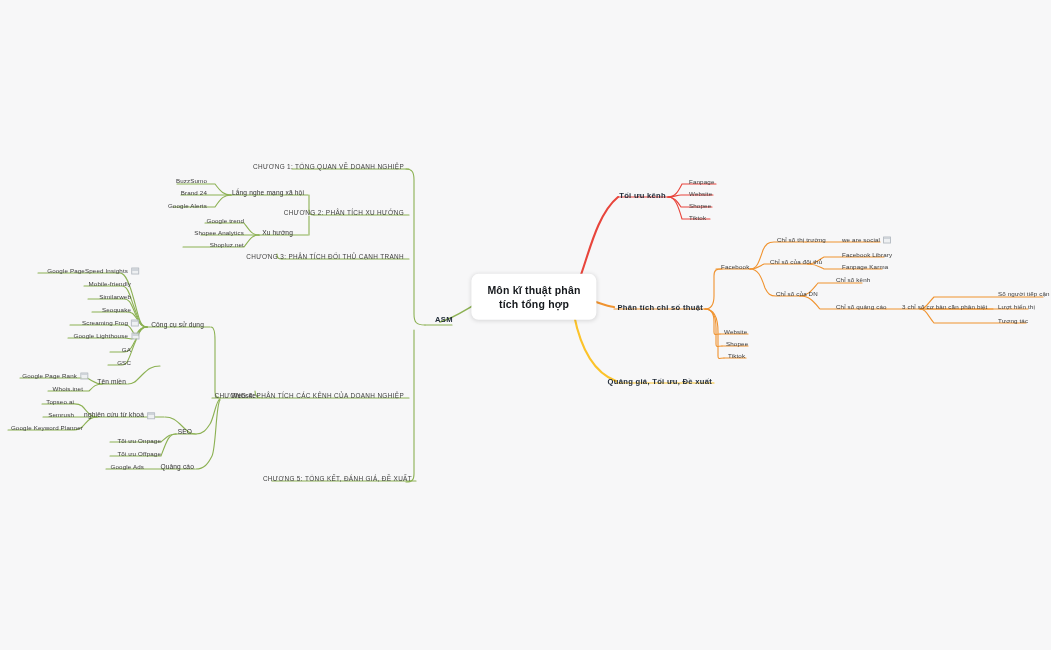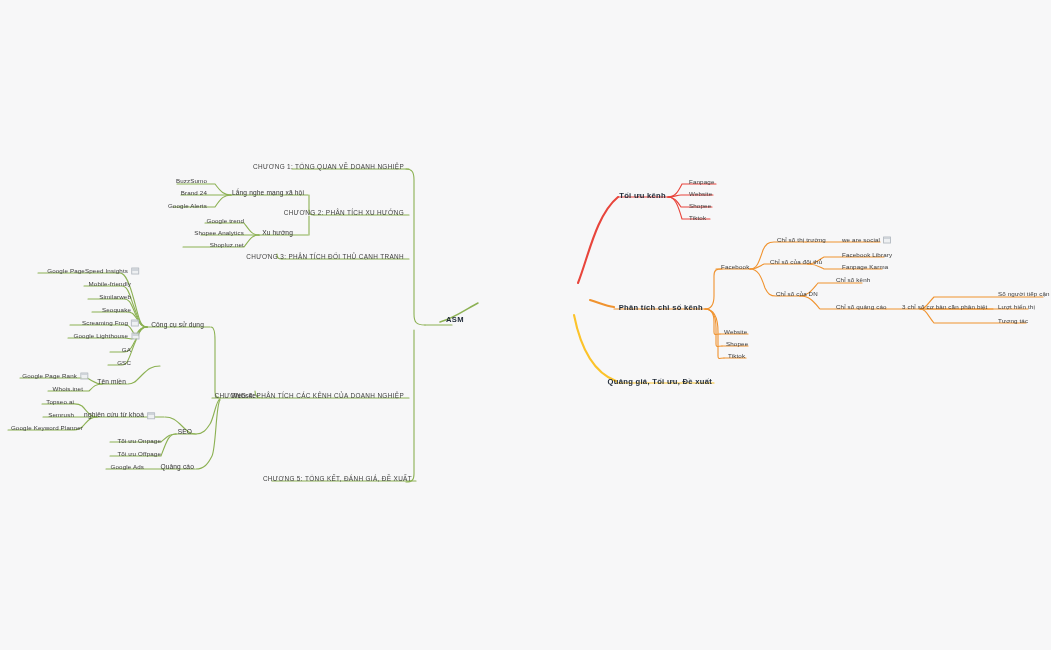--- a/index.html
+++ b/index.html
@@ -165,22 +165,26 @@
       <path d="M920,309 C926,309 928,303 934,297 L1043,297"></path>
       <path d="M920,309 L940,309 L1028,309"></path>
       <path d="M920,309 C926,309 928,316 934,323 L1026,323"></path>
     </g>
 
     <g fill="none" stroke="#fcc32a" stroke-width="1.1" stroke-linecap="round">
       <path d="M616,383 L714,383"></path>
     </g>
   </svg>
 
-
-  <div class="node lvl1" style="left:444px;top:320px;"><span>ASM</span></div>
+  <div class="root" style="left:534px;top:297px;">
+    <div>Môn kĩ thuật phân</div>
+    <div>tích tổng hợp</div>
+  </div>
+
+  <div class="node lvl1" style="left:433px;top:320px;"><span>ASM</span></div>
 
   <div class="node chapter right-anchor" style="left:406px;top:167px;"><span>CHƯƠNG 1: TỔNG QUAN VỀ DOANH NGHIỆP</span></div>
   <div class="node chapter right-anchor" style="left:406px;top:213px;"><span>CHƯƠNG 2: PHÂN TÍCH XU HƯỚNG</span></div>
   <div class="node chapter right-anchor" style="left:406px;top:257px;"><span>CHƯƠNG 3: PHÂN TÍCH ĐỐI THỦ CẠNH TRANH</span></div>
   <div class="node chapter right-anchor" style="left:406px;top:396px;"><span>CHƯƠNG 4: PHÂN TÍCH CÁC KÊNH CỦA DOANH NGHIỆP</span></div>
   <div class="node chapter right-anchor" style="left:414px;top:479px;"><span>CHƯƠNG 5: TỔNG KẾT, ĐÁNH GIÁ, ĐỀ XUẤT</span></div>
 
   <div class="node lvl2 right-anchor" style="left:306px;top:193px;"><span>Lắng nghe mạng xã hội</span></div>
   <div class="node right-anchor" style="left:209px;top:181px;"><span>BuzzSumo</span></div>
   <div class="node right-anchor" style="left:209px;top:193px;"><span>Brand 24</span></div>
@@ -218,21 +222,21 @@
 
   <div class="node lvl2 right-anchor" style="left:196px;top:467px;"><span>Quảng cáo</span></div>
   <div class="node right-anchor" style="left:146px;top:467px;"><span>Google Ads</span></div>
 
   <div class="node lvl1 right-anchor" style="left:668px;top:196px;"><span>Tối ưu kênh</span></div>
   <div class="node" style="left:687px;top:182px;"><span>Fanpage</span></div>
   <div class="node" style="left:687px;top:194px;"><span>Website</span></div>
   <div class="node" style="left:687px;top:206px;"><span>Shopee</span></div>
   <div class="node" style="left:687px;top:218px;"><span>Tiktok</span></div>
 
-  <div class="node lvl1 right-anchor" style="left:705px;top:308px;"><span>Phân tích chỉ số kênh</span></div>
+  <div class="node lvl1 right-anchor" style="left:705px;top:308px;"><span>Phân tích chỉ số thuật</span></div>
   <div class="node" style="left:719px;top:267px;"><span>Facebook</span></div>
   <div class="node" style="left:722px;top:332px;"><span>Website</span></div>
   <div class="node" style="left:724px;top:344px;"><span>Shopee</span></div>
   <div class="node" style="left:726px;top:356px;"><span>Tiktok</span></div>
 
   <div class="node" style="left:775px;top:240px;"><span>Chỉ số thị trường</span></div>
   <div class="node" style="left:840px;top:240px;"><span>we are social</span><span class="ico"></span></div>
 
   <div class="node" style="left:768px;top:262px;"><span>Chỉ số của đối thủ</span></div>
   <div class="node" style="left:840px;top:255px;"><span>Facebook Library</span></div>

